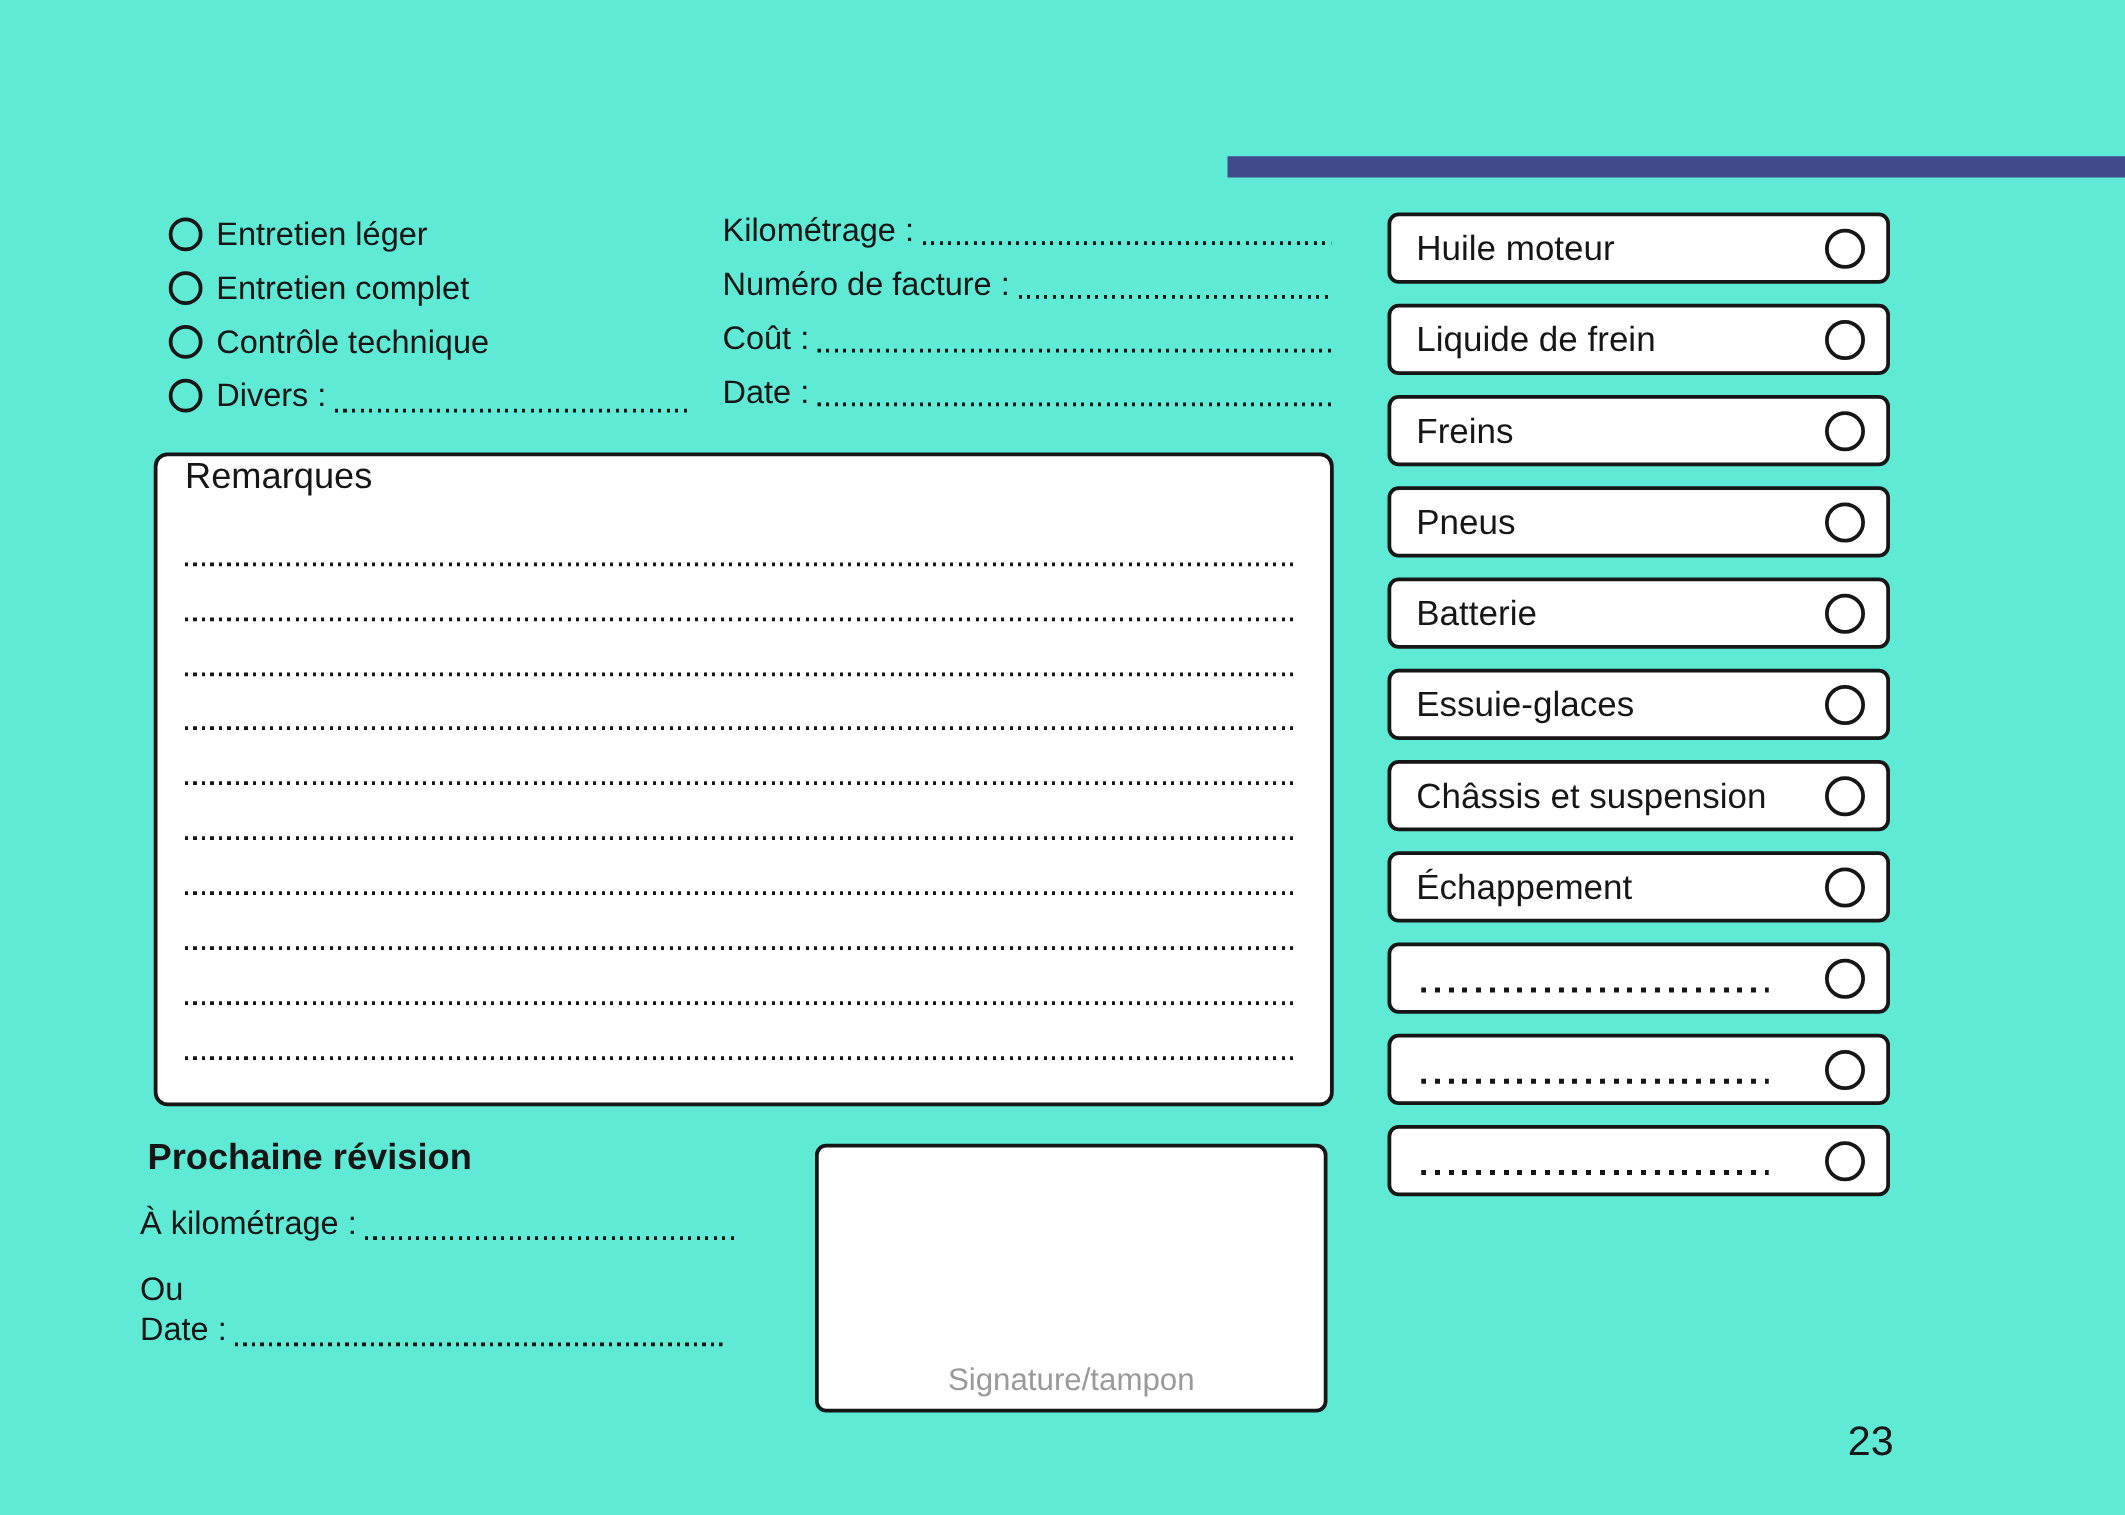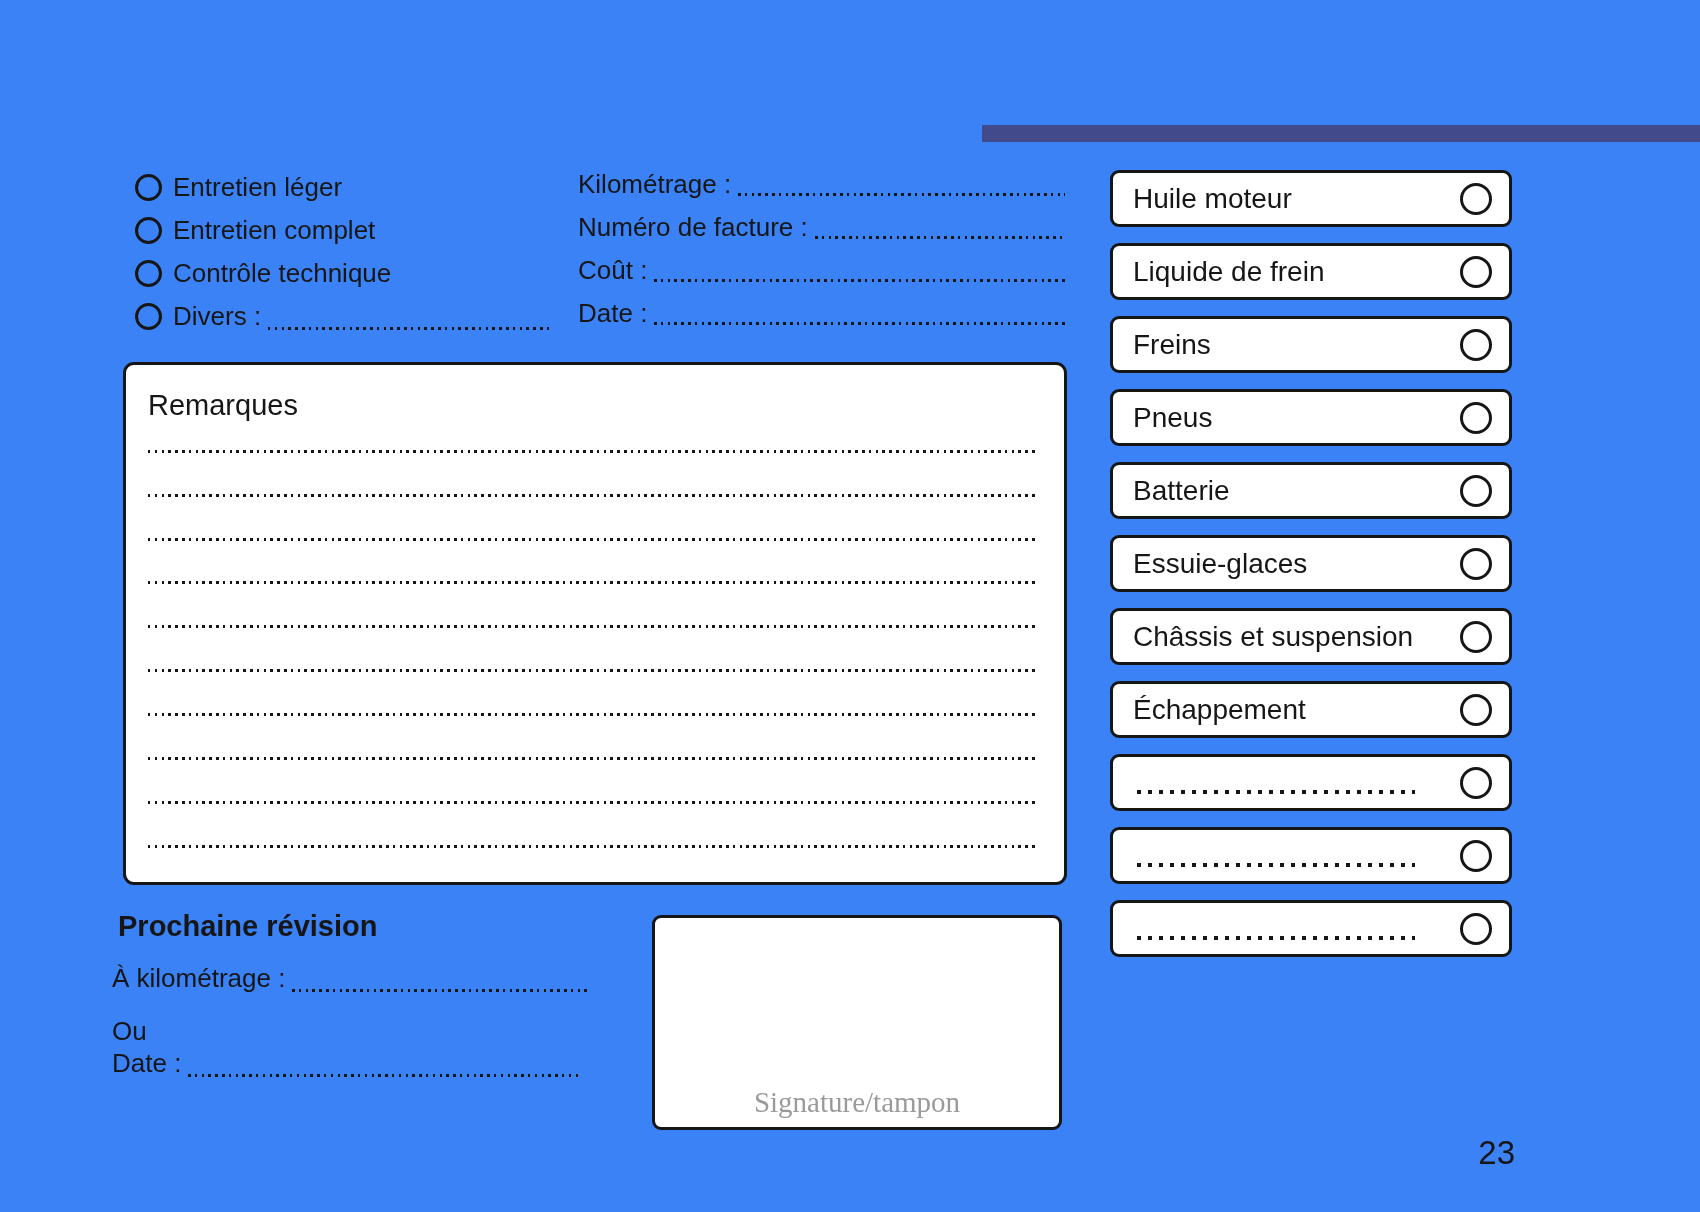--- a/index.html
+++ b/index.html
@@ -1,21 +1,21 @@
 <!DOCTYPE html>
 <html><head>
 <meta charset="utf-8">
 <style>
   * { margin: 0; padding: 0; box-sizing: border-box; }
   html, body { background: #ffffff; }
   .page {
     position: relative;
     width: 1700px;
     height: 1212px;
-    background: #3b82f6;
+    background: #5eead4;
     font-family: "Liberation Sans", "DejaVu Sans", sans-serif;
     color: #161616;
     overflow: hidden;
   }
 
   
   .accent-bar {
     position: absolute;
     left: 982px; top: 125px;
     width: 718px; height: 17px;
@@ -75,21 +75,21 @@
   .remarks-box {
     position: absolute;
     left: 123px; top: 362px;
     width: 944px; height: 523px;
     border: 3px solid #161616;
     border-radius: 11px;
     background: #ffffff;
   }
   .remarks-title {
     position: absolute;
-    left: 22px; top: 24px;
+    left: 22px; top: 0;
     font-size: 29px;
   }
   .remark-line {
     position: absolute;
     left: 22px; right: 25px;
     height: 3px;
     background-image: repeating-linear-gradient(to right, #161616 0 2.5px, transparent 2.5px 6.8px);
   }
 
   
@@ -117,23 +117,22 @@
     left: 652px; top: 915px;
     width: 410px; height: 215px;
     border: 3px solid #161616;
     border-radius: 9px;
     background: #ffffff;
   }
   .signature-label {
     position: absolute;
     left: 0; right: 0; bottom: 8px;
     text-align: center;
-    font-size: 29px;
+    font-size: 25px;
     color: #9a9a9a;
-    font-family: Liberation Serif, serif;
   }
 
   
   .checklist {
     position: absolute;
     left: 1110px; top: 170px;
     width: 402px;
     display: flex;
     flex-direction: column;
     gap: 16px;

